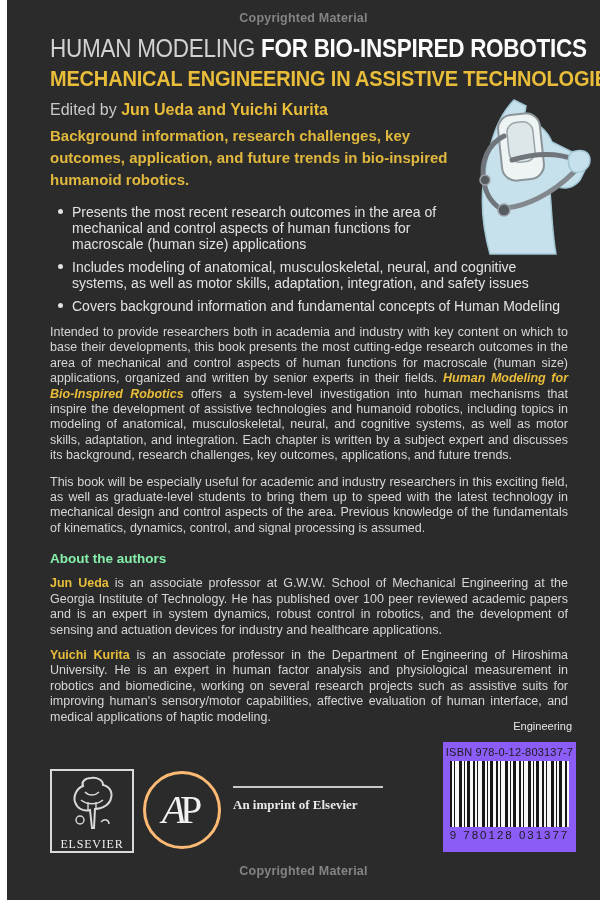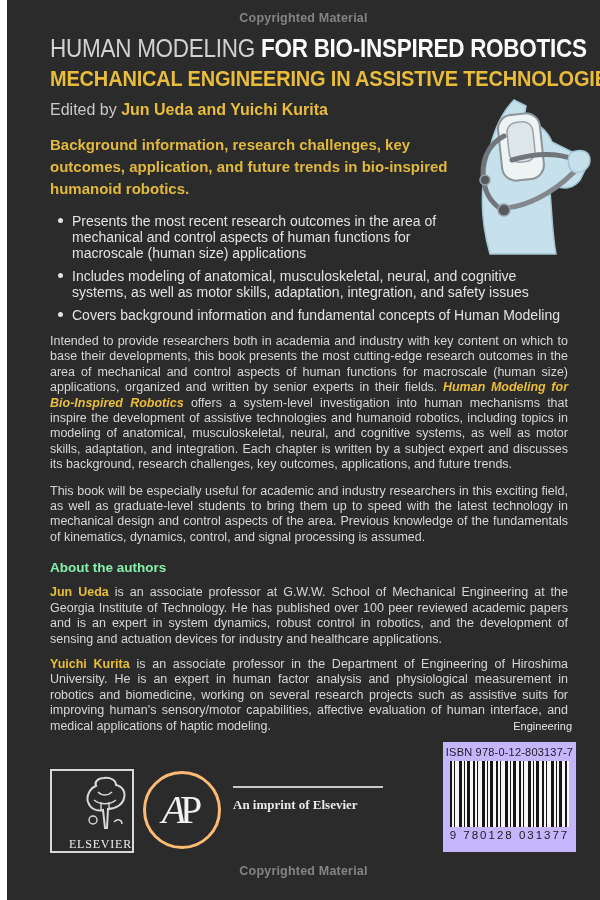--- a/index.html
+++ b/index.html
@@ -48,21 +48,21 @@
     color: #e9bd3a;
     transform: scaleX(0.93);
     transform-origin: left center;
     letter-spacing: -0.2px;
   }
   .edited-line { margin-top: 9px; font-size: 16px; }
   .edited-prefix { color: #c9c9c9; font-weight: 400; }
   .editors { color: #e9bd3a; font-weight: 700; }
 
   .intro-highlight {
-    margin-top: 15px;
+    margin-top: 6px;
     width: 408px;
     font-size: 15px;
     line-height: 22px;
     font-weight: 700;
     color: #e0b83e;
   }
 
   .bullets { margin-top: 13px; list-style: none; }
   .bullets li {
     position: relative;
@@ -108,21 +108,21 @@
   .category-label {
     position: absolute;
     right: 28px; top: 720px;
     font-size: 11px;
     color: #e8e8e8;
   }
   .barcode-box {
     position: absolute;
     left: 436px; top: 742px;
     width: 133px; height: 110px;
-    background: #c4b5fd;
+    background: #8b5cf6;
     color: #1c1c1c;
     text-align: center;
     padding-top: 4px;
   }
   .isbn-label { font-size: 11px; letter-spacing: 0.2px; }
   .bars {
     margin: 3px 7px 0 7px;
     height: 66px;
     background: repeating-linear-gradient(90deg,
       #161616 0px, #161616 2px, #f7f7f7 2px, #f7f7f7 4px,
@@ -131,21 +131,21 @@
       #161616 14px, #161616 15px, #f7f7f7 15px, #f7f7f7 17px,
       #161616 17px, #161616 20px, #f7f7f7 20px, #f7f7f7 23px);
   }
   .barcode-number { font-size: 11.5px; letter-spacing: 2px; margin-top: 2px; }
 
   .elsevier-box {
     position: absolute;
     left: 43px; top: 769px;
     width: 84px; height: 84px;
     border: 2px solid #d9d9d9;
-    text-align: right;
+    text-align: center;
     padding-top: 5px;
   }
   .elsevier-label {
     font-family: "Liberation Serif", serif;
     font-size: 12px;
     letter-spacing: 0.8px;
     color: #eeeeee;
     margin-top: 1px;
   }
   .ap-circle {

